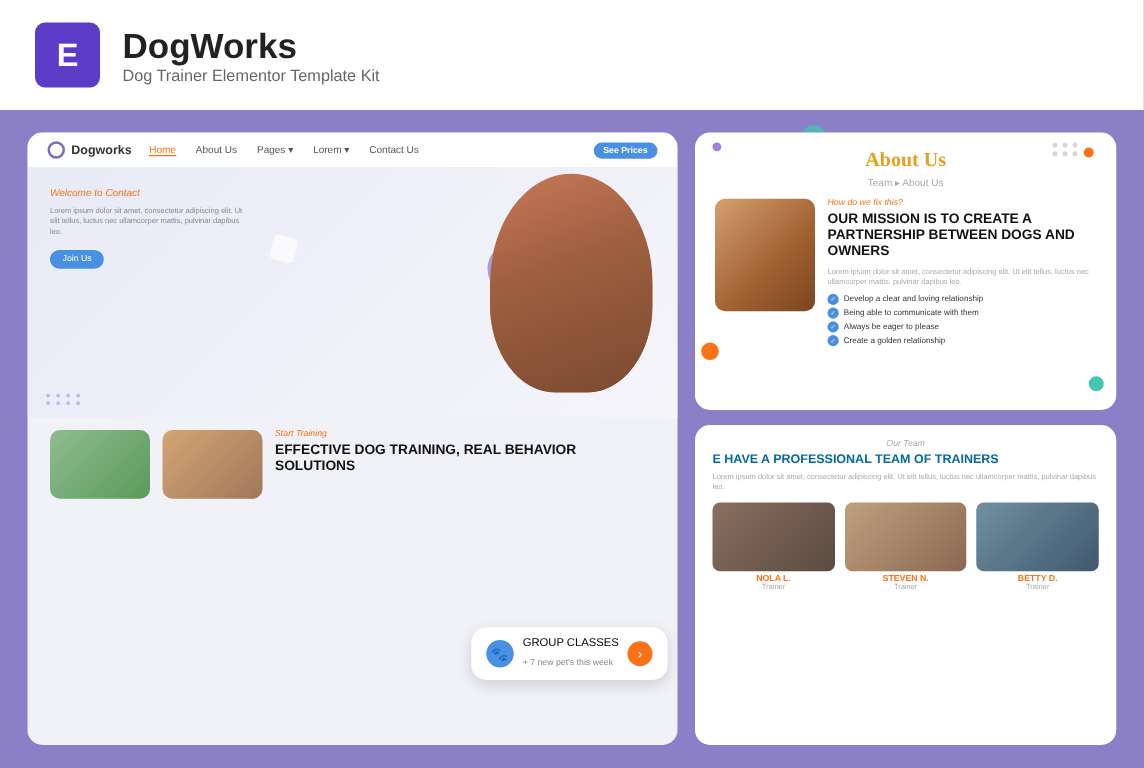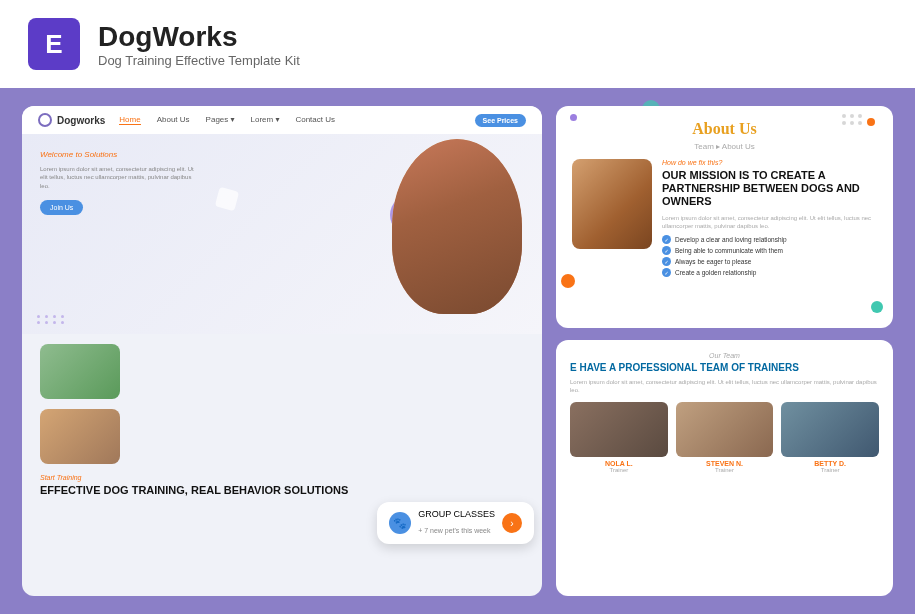--- a/index.html
+++ b/index.html
@@ -265,21 +265,20 @@
       justify-content: center;
       color: white;
       font-size: 10px;
     }
 
     
     .mockup-bottom {
       padding: 10px 18px;
       display: flex;
       gap: 10px;
-      flex-direction: column;
     }
     .bottom-img-placeholder {
       width: 80px;
       height: 55px;
       border-radius: 8px;
       flex-shrink: 0;
     }
     .bottom-img-1 {
       background: linear-gradient(135deg, #8fbc8f, #5a9a5a);
     }
@@ -567,21 +566,21 @@
 <div class="bg-dot-4"></div>
 <div class="purple-circle-left"></div>
 <div class="red-dot-left"></div>
 
 <div class="header">
   <div class="elementor-logo">
     <span>E</span>
   </div>
   <div class="header-text">
     <h1>DogWorks</h1>
-    <p>Dog Training Effective Template Kit</p>
+    <p>Dog Trainer Elementor Template Kit</p>
   </div>
 </div>
 
 <div class="main-area">
 
   <div class="preview-left">
 
     <div class="mockup-nav">
       <div class="mockup-logo">
         <div class="mockup-logo-icon"></div>
@@ -591,21 +590,21 @@
         <span>Home</span>
         <span>About Us</span>
         <span>Pages ▾</span>
         <span>Lorem ▾</span>
         <span>Contact Us</span>
       </div>
       <div class="mockup-nav-btn">See Prices</div>
     </div>
 
     <div class="mockup-hero">
-      <div class="hero-label">Welcome to Solutions</div>
+      <div class="hero-label">Welcome to Contact</div>
       <div class="hero-subtitle">Lorem ipsum dolor sit amet, consectetur adipiscing elit. Ut elit tellus, luctus nec ullamcorper mattis, pulvinar dapibus leo.</div>
       <div class="hero-btn">Join Us</div>
       
       
       <div class="shape-purple"></div>
       <div class="shape-coral"></div>
       <div class="shape-white"></div>
       
       
       <div class="dog-img">

